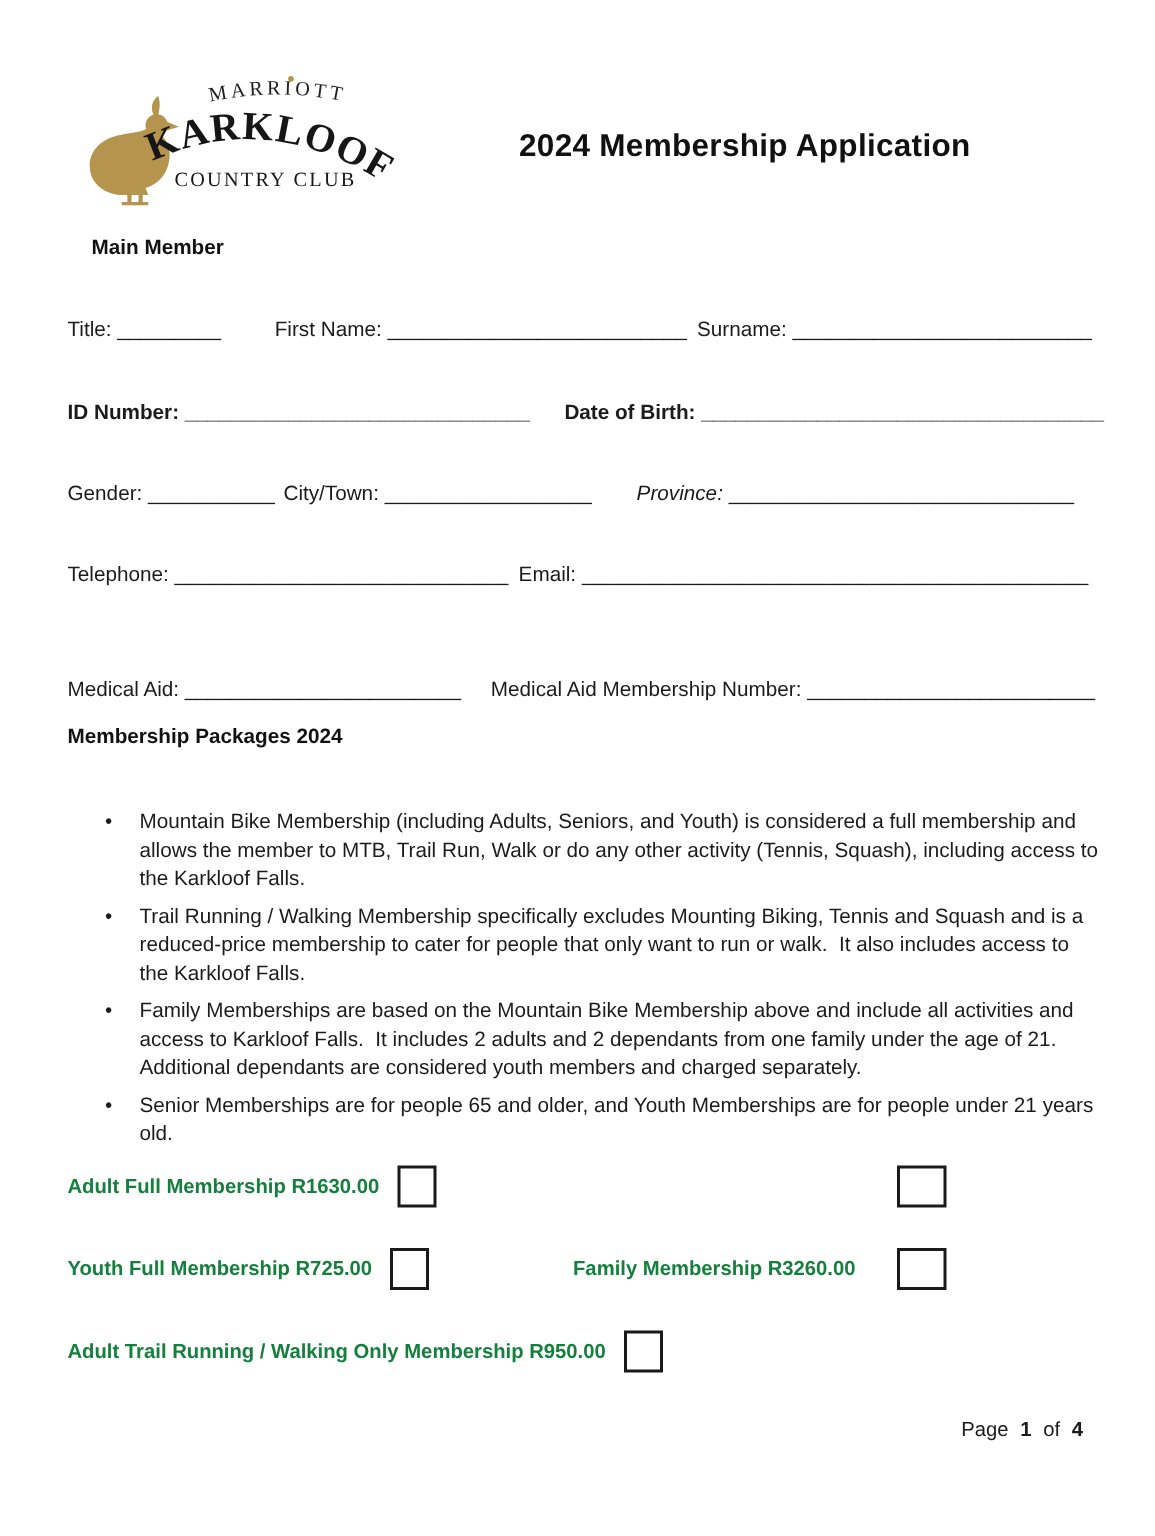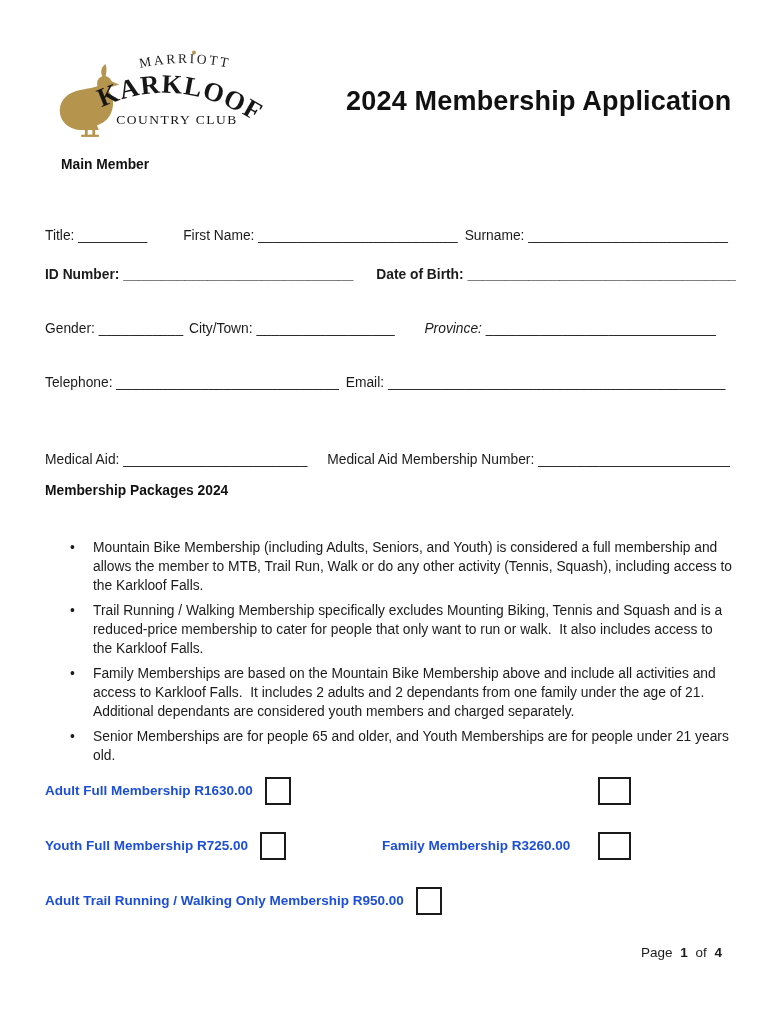--- a/index.html
+++ b/index.html
@@ -9,52 +9,52 @@
     font-family: "Liberation Sans", sans-serif;
     color: #1b1b1b; overflow: hidden;
   }
   .abs { position: absolute; }
 
   
   .logo { left: 55px; top: 45px; width: 240px; height: 96px; }
 
   
   .doc-title {
-    left: 346px; top: 86px; font-size: 27px; font-weight: 700; color: #111;
+    left: 346px; top: 86px; font-size: 21px; font-weight: 700; color: #111;
     letter-spacing: 0.2px; white-space: nowrap;
   }
 
   
   .sec-heading { font-size: 13.8px; font-weight: 700; color: #111; white-space: nowrap; }
   .h-main-member { left: 45px; top: 157px; padding-left: 16px; }
   .h-packages   { left: 45px; top: 483px; }
 
   
   .form-row { left: 45px; top: 0; font-size: 13.8px; white-space: nowrap; }
   .form-row .lbl { display: inline-block; }
   .fill-line { display: inline-block; letter-spacing: 0; }
   .row1 { top: 212px; } .row2 { top: 267px; font-weight: bold; } .row3 { top: 321px; }
   .row4 { top: 375px; } .row5 { top: 452px; }
   .ml2  { margin-left: 2px; }  .ml3  { margin-left: 3px; }
   .ml16 { margin-left: 16px; } .ml19 { margin-left: 19px; }
-  .ml26 { margin-left: 26px; font-style: italic; } .ml32 { margin-left: 32px; margin-top: 16px; }
+  .ml26 { margin-left: 26px; font-style: italic; } .ml32 { margin-left: 32px; }
 
   
   .bullets { left: 45px; top: 538px; width: 690px; list-style: none; }
   .bullets li {
     position: relative; padding-left: 48px; margin-bottom: 6px;
     font-size: 13.8px; line-height: 19px;
   }
   .bullets .glyph { position: absolute; left: 25px; top: 0; }
   .bullet-text { white-space: pre-wrap; }
 
   
   .opt-row { left: 45px; width: 690px; height: 30px; font-size: 13.5px; white-space: nowrap; }
   .opt-row-a { top: 776px; } .opt-row-b { top: 831px; } .opt-row-c { top: 886px; }
-  .opt-label { font-weight: 700; color: #1d4ed8; line-height: 30px; display: inline-block; vertical-align: top; }
+  .opt-label { font-weight: 700; color: #15803d; line-height: 30px; display: inline-block; vertical-align: top; }
   .checkbox {
     display: inline-block; vertical-align: top; position: relative; top: 1px;
     width: 26px; height: 28px; border: 2.5px solid #1a1a1a; background: #fff; margin-left: 8px;
   }
   .checkbox.wide { width: 33px; }
   .opt-col2 { position: absolute; left: 337px; top: 0; }
   .box-col2 { position: absolute; left: 553px; top: 1px; margin-left: 0; }
 
   
   .footer { top: 945px; right: 48px; font-size: 13.5px; white-space: nowrap; }

